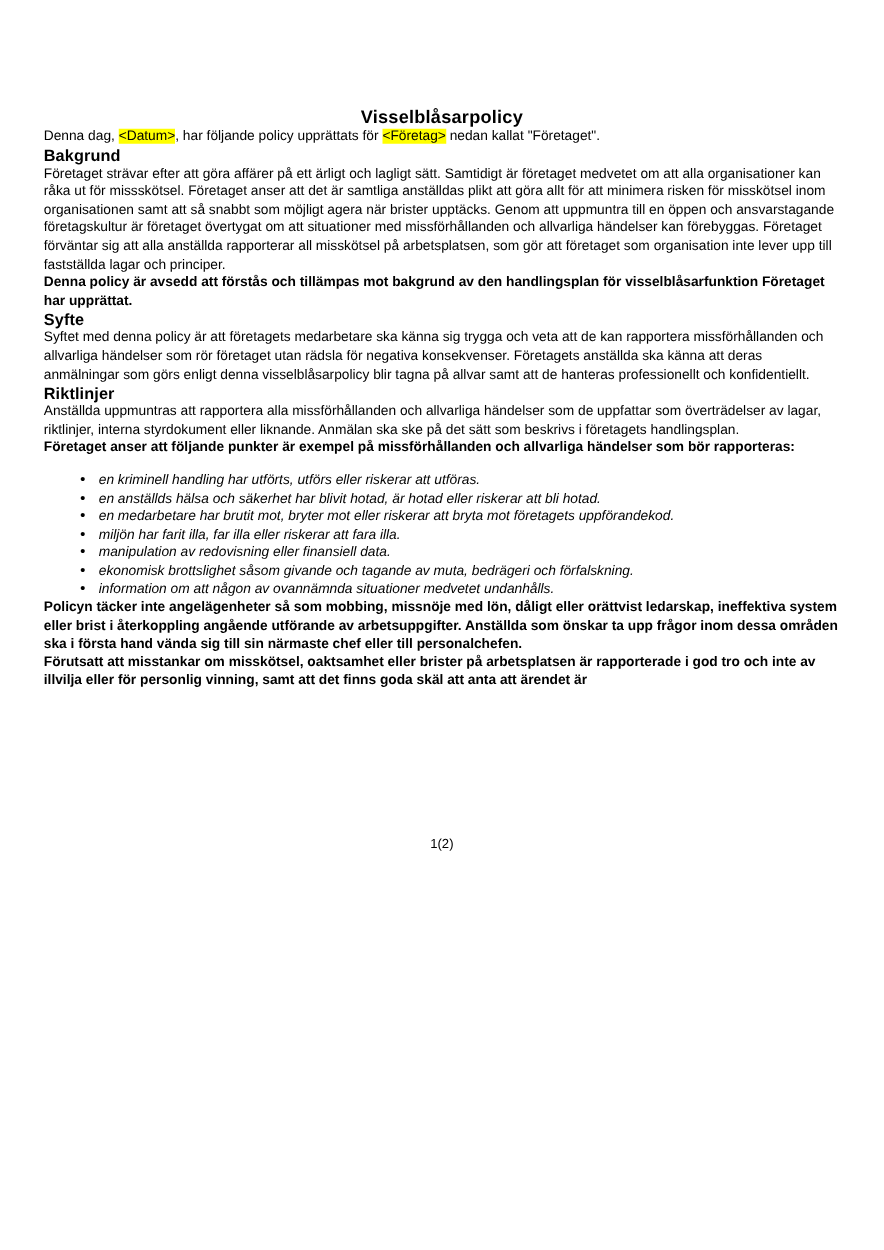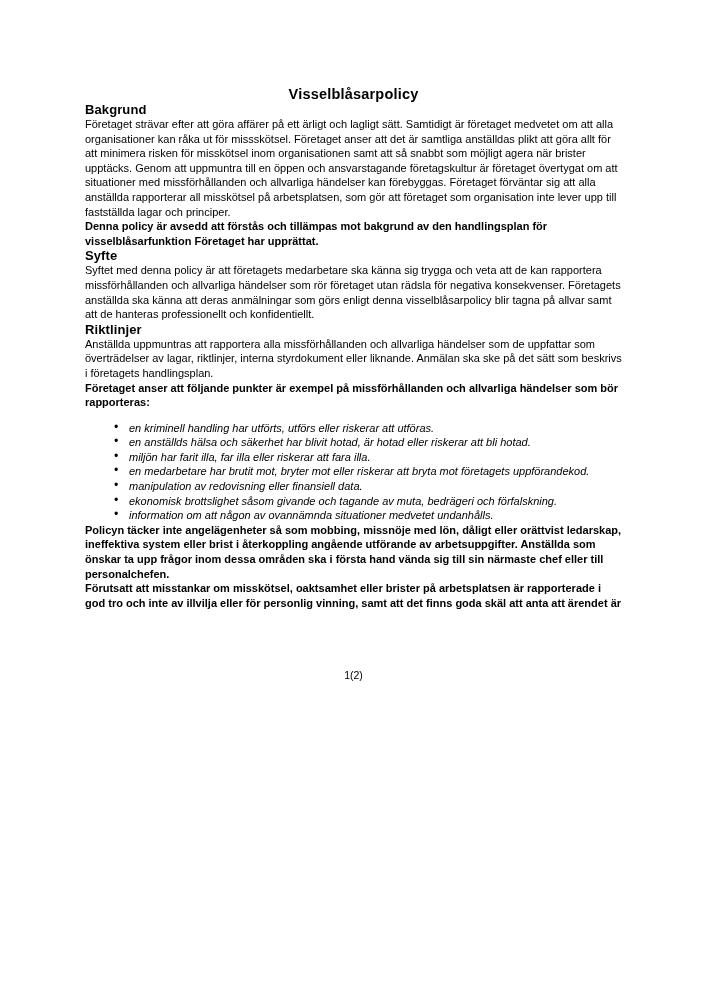--- a/index.html
+++ b/index.html
@@ -13,21 +13,21 @@
     font-family: "Liberation Sans", sans-serif;
     color: #000000;
     position: relative;
     overflow: hidden;
   }
   .page {
     position: relative;
     width: 707px;
     height: 728px;
     box-sizing: border-box;
-    padding: 0 85px;
+    padding: 0 35px;
   }
   .doc-title {
     text-align: center;
     font-size: 14.5px;
     font-weight: bold;
     margin: 0;
     padding-top: 86px;
     letter-spacing: 0.2px;
   }
   .intro {
@@ -87,37 +87,40 @@
     font-size: 10.5px;
   }
 </style>
 </head>
 <body>
 
 <div class="page">
 
   <h1 class="doc-title">Visselblåsarpolicy</h1>
 
+  <p class="body intro">
+    <span>Denna dag, </span><span class="hl">&lt;Datum&gt;</span><span>, har följande policy upprättats för </span><span class="hl">&lt;Företag&gt;</span><span> nedan kallat "Företaget".</span>
+  </p>
 
   <h2 class="section sec-bakgrund">Bakgrund</h2>
   <p class="body gap-after-head">Företaget strävar efter att göra affärer på ett ärligt och lagligt sätt. Samtidigt är företaget medvetet om att alla organisationer kan råka ut för missskötsel. Företaget anser att det är samtliga anställdas plikt att göra allt för att minimera risken för misskötsel inom organisationen samt att så snabbt som möjligt agera när brister upptäcks. Genom att uppmuntra till en öppen och ansvarstagande företagskultur är företaget övertygat om att situationer med missförhållanden och allvarliga händelser kan förebyggas. Företaget förväntar sig att alla anställda rapporterar all misskötsel på arbetsplatsen, som gör att företaget som organisation inte lever upp till fastställda lagar och principer.</p>
   <p class="body gap-para">Denna policy är avsedd att förstås och tillämpas mot bakgrund av den handlingsplan för visselblåsarfunktion Företaget har upprättat.</p>
 
   <h2 class="section sec-syfte">Syfte</h2>
   <p class="body gap-after-head">Syftet med denna policy är att företagets medarbetare ska känna sig trygga och veta att de kan rapportera missförhållanden och allvarliga händelser som rör företaget utan rädsla för negativa konsekvenser. Företagets anställda ska känna att deras anmälningar som görs enligt denna visselblåsarpolicy blir tagna på allvar samt att de hanteras professionellt och konfidentiellt.</p>
 
   <h2 class="section sec-riktlinjer">Riktlinjer</h2>
   <p class="body gap-after-head">Anställda uppmuntras att rapportera alla missförhållanden och allvarliga händelser som de uppfattar som överträdelser av lagar, riktlinjer, interna styrdokument eller liknande. Anmälan ska ske på det sätt som beskrivs i företagets handlingsplan.</p>
   <p class="body gap-para">Företaget anser att följande punkter är exempel på missförhållanden och allvarliga händelser som bör rapporteras:</p>
 
   <ul class="bullets">
     <li>en kriminell handling har utförts, utförs eller riskerar att utföras.</li>
     <li>en anställds hälsa och säkerhet har blivit hotad, är hotad eller riskerar att bli hotad.</li>
+    <li>en medarbetare har brutit mot, bryter mot eller riskerar att bryta mot företagets uppförandekod.</li>
     <li>miljön har farit illa, far illa eller riskerar att fara illa.</li>
-    <li>en medarbetare har brutit mot, bryter mot eller riskerar att bryta mot företagets uppförandekod.</li>
     <li>manipulation av redovisning eller finansiell data.</li>
     <li>ekonomisk brottslighet såsom givande och tagande av muta, bedrägeri och förfalskning.</li>
     <li>information om att någon av ovannämnda situationer medvetet undanhålls.</li>
   </ul>
 
   <p class="body gap-para">Policyn täcker inte angelägenheter så som mobbing, missnöje med lön, dåligt eller orättvist ledarskap, ineffektiva system eller brist i återkoppling angående utförande av arbetsuppgifter. Anställda som önskar ta upp frågor inom dessa områden ska i första hand vända sig till sin närmaste chef eller till personalchefen.</p>
   <p class="body gap-para">Förutsatt att misstankar om misskötsel, oaktsamhet eller brister på arbetsplatsen är rapporterade i god tro och inte av illvilja eller för personlig vinning, samt att det finns goda skäl att anta att ärendet är</p>
 
   <div class="footer">1(2)</div>
 

